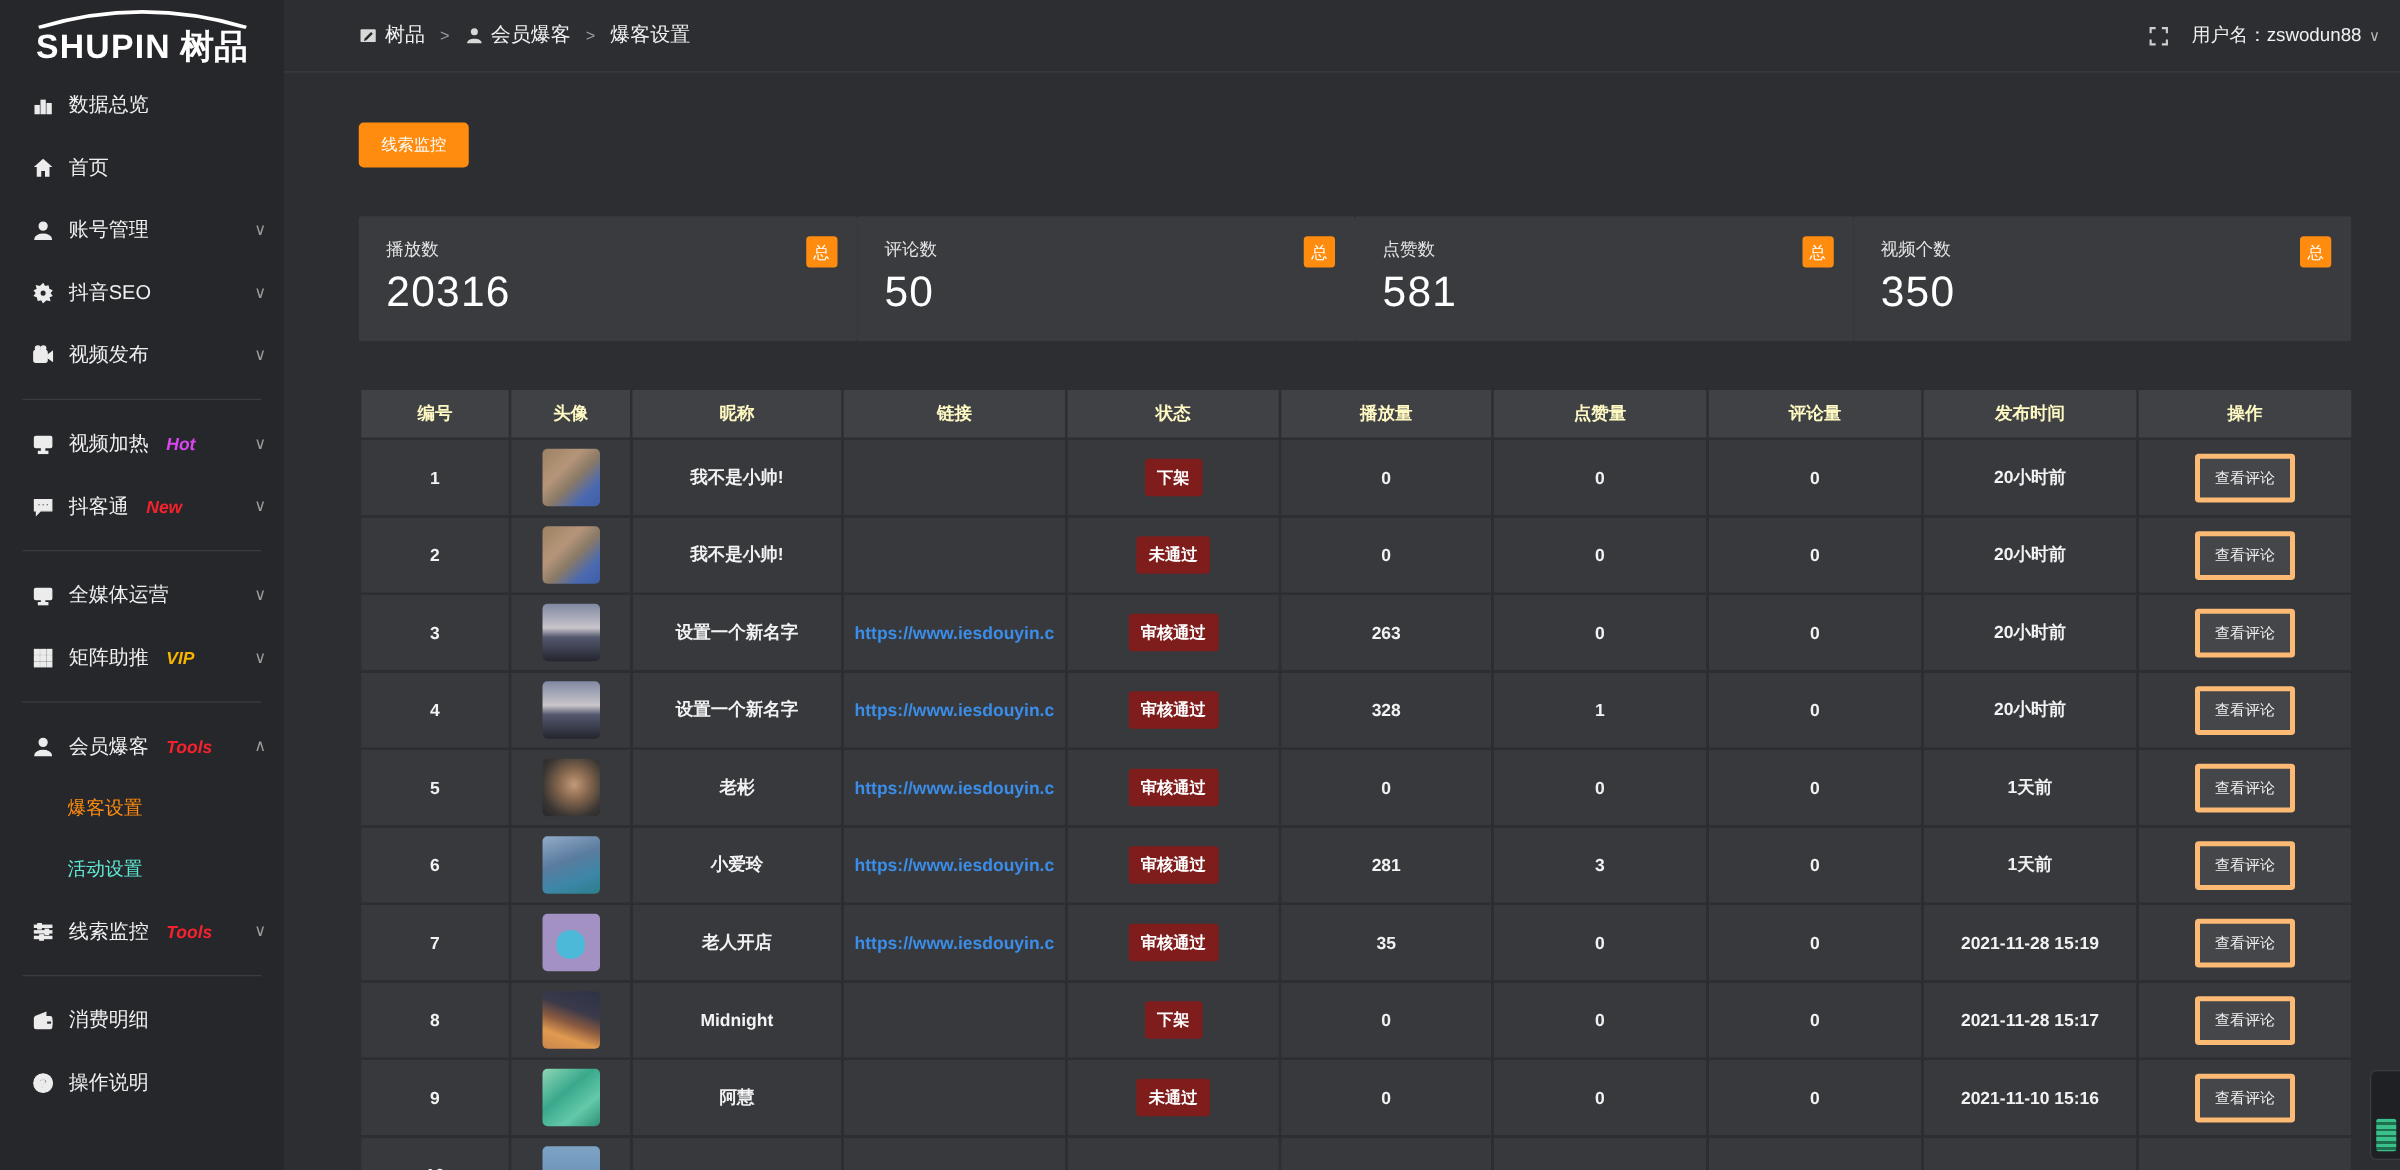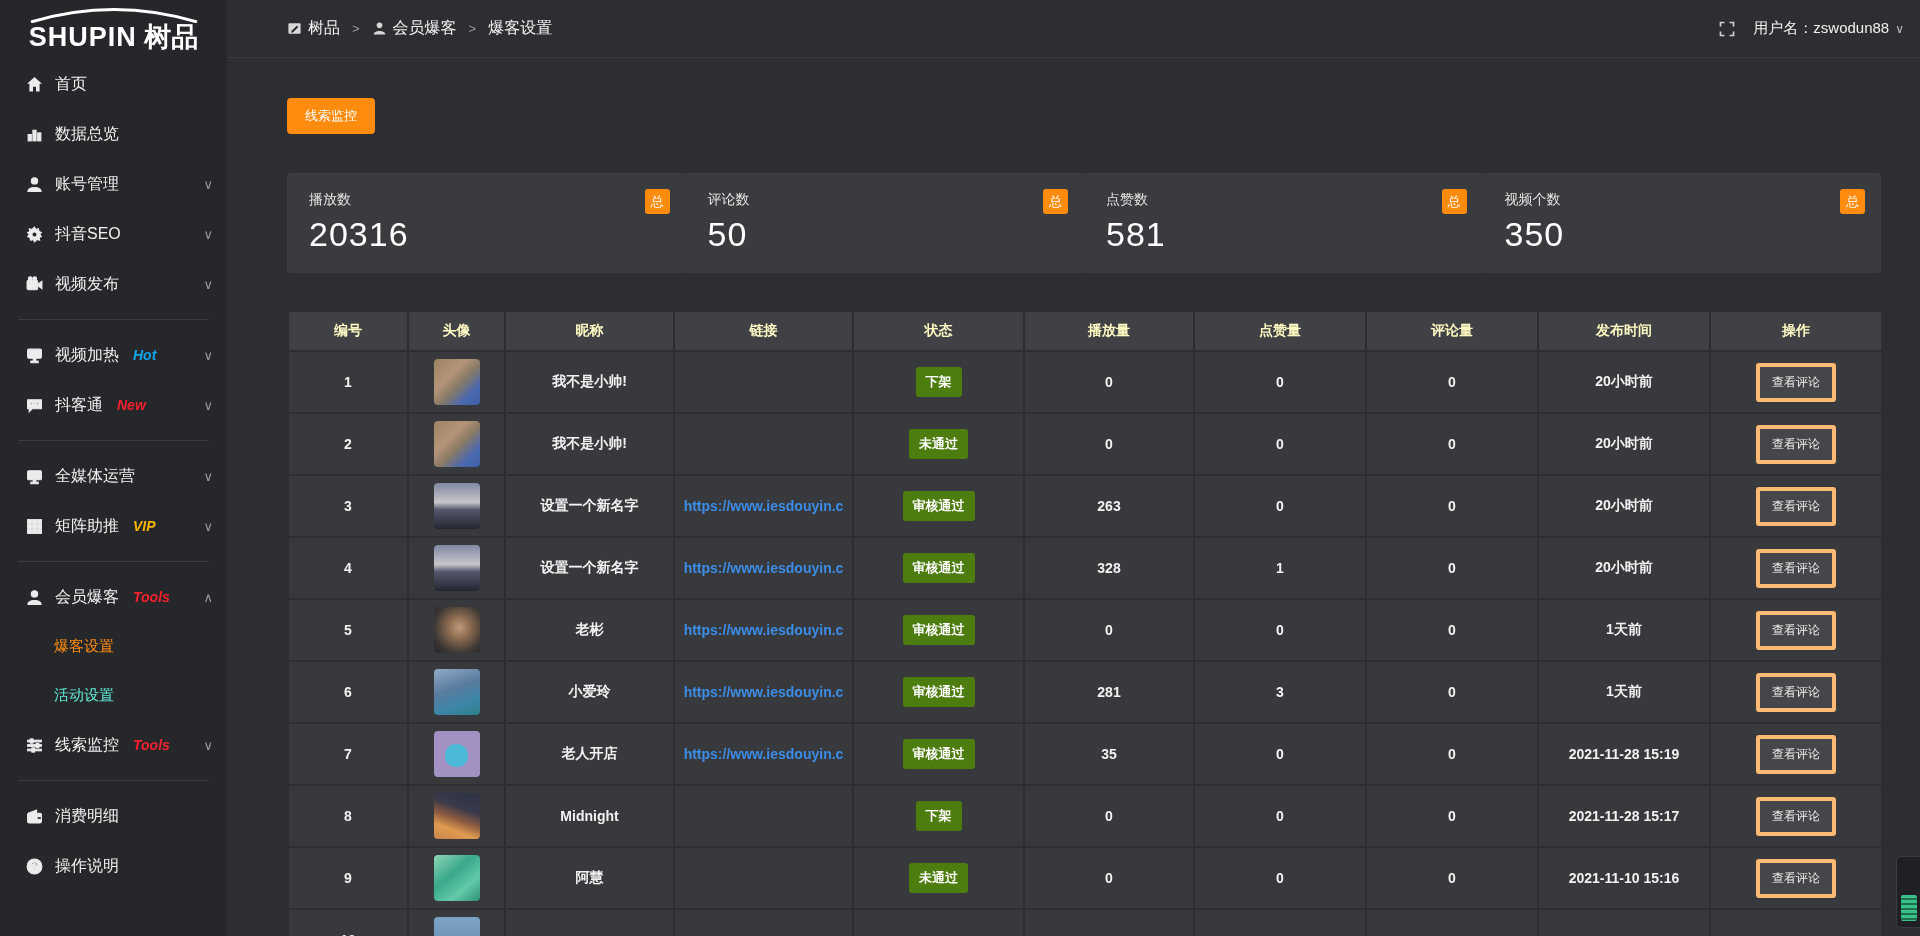--- a/index.html
+++ b/index.html
@@ -60,21 +60,21 @@
   .av-dusk   { background:linear-gradient(180deg,#8089a2 0%,#c9c5cb 42%,#55586e 58%,#23262e 100%); }
   .av-man    { background:radial-gradient(circle at 55% 45%,#c29a78 0%,#8a6a50 32%,#3a3633 72%,#26242a 100%); }
   .av-pool   { background:linear-gradient(160deg,#93aac9 0%,#5a7c9e 42%,#3d86a8 72%,#2a7f8a 100%); }
   .av-alien  { background:#a291c2; }
   .av-alien::after { content:""; position:absolute; left:24%; right:24%; top:28%; bottom:22%;
                      background:#4cb9d8; border-radius:50% 50% 45% 45%; }
   .av-sunset { background:linear-gradient(200deg,#2c3246 0%,#3a3a4a 35%,#8a5a40 55%,#e09a50 75%,#c8864a 100%); }
   .av-green  { background:linear-gradient(140deg,#8ed7b6 0%,#3aa88c 40%,#63c9a9 70%,#2e8f78 100%); }
   .av-blue   { background:linear-gradient(180deg,#7da3c4 0%,#5d88ad 100%); }
   .link { color:#3b8de8; cursor:pointer; }
-  .status-badge { display:inline-block; background:#4d7c0f; color:#fff; font-size:13px; font-weight:bold;
+  .status-badge { display:inline-block; background:#7f1d1d; color:#fff; font-size:13px; font-weight:bold;
                   padding:6px 10px; border-radius:3px; }
   .view-btn { background:#44464a; border:4px solid #fdba74; color:#f0f0f0; font-size:12px; padding:7px 12px;
               border-radius:3px; cursor:pointer; font-family:inherit; }
 
   .float-widget { position:fixed; right:0; bottom:8px; width:24px; height:72px; background:#1f2024;
                   border:1px solid #3a3c41; border-right:none; border-radius:5px 0 0 5px; }
   .float-widget .bars { position:absolute; left:4px; right:3px; bottom:6px; height:26px;
                   background:repeating-linear-gradient(180deg,#3cc08b 0 3px,#1d6f4e 3px 5px); border-radius:2px; }
 </style>
 </head>
@@ -85,36 +85,36 @@
   <div class="sidebar">
     <div class="logo">
       <svg class="logo-arc" width="186" height="16" viewBox="0 0 186 16">
         <path d="M10 15 Q93 -10 176 15" stroke="#fff" stroke-width="3" fill="none"></path>
       </svg>
       <div class="logo-text"><span class="en">SHUPIN</span> <span>树品</span></div>
     </div>
     <div class="menu" id="side-menu">
         <div class="s-item">
     <span class="s-ico">
-            <svg viewBox="0 0 16 16">
-              <path d="M8 1 L15 7.2 H12.8 V14.5 H9.4 V10.2 H6.6 V14.5 H3.2 V7.2 H1 Z" stroke="none"></path>
-            </svg>
-          </span>
-    <span class="s-label">首页</span>
-
-  </div>
-        <div class="s-item">
-    <span class="s-ico">
             <svg viewBox="0 0 16 16" stroke="none">
               <rect x="2" y="8" width="3" height="6"></rect>
               <rect x="6.5" y="4" width="3" height="10"></rect>
               <rect x="11" y="6.5" width="3" height="7.5"></rect>
             </svg>
           </span>
     <span class="s-label">数据总览</span>
+
+  </div>
+        <div class="s-item">
+    <span class="s-ico">
+            <svg viewBox="0 0 16 16">
+              <path d="M8 1 L15 7.2 H12.8 V14.5 H9.4 V10.2 H6.6 V14.5 H3.2 V7.2 H1 Z" stroke="none"></path>
+            </svg>
+          </span>
+    <span class="s-label">首页</span>
 
   </div>
         <div class="s-item">
     <span class="s-ico">
             <svg viewBox="0 0 16 16" stroke="none">
               <circle cx="8" cy="4.6" r="3"></circle>
               <path d="M1.8 14.5 C1.8 9.5 14.2 9.5 14.2 14.5 Z"></path>
             </svg>
           </span>
     <span class="s-label">账号管理</span>
@@ -148,21 +148,21 @@
         <div class="s-div"></div>
         <div class="s-item">
     <span class="s-ico">
             <svg viewBox="0 0 16 16" stroke="none">
               <rect x="1.5" y="2" width="13" height="8.5" rx="1"></rect>
               <rect x="6.8" y="10.5" width="2.4" height="3"></rect>
               <rect x="4.5" y="13.3" width="7" height="1.5"></rect>
             </svg>
           </span>
     <span class="s-label">视频加热</span>
-    <i class="s-tag" style="color:#0ea5e9">Hot</i>
+    <i class="s-tag" style="color:#d946ef">Hot</i>
     <span class="s-chev">∨</span>
   </div>
         <div class="s-item">
     <span class="s-ico">
             <svg viewBox="0 0 16 16" stroke="none">
               <path d="M1.5 2.5 H14.5 V11 H6 L3 14 V11 H1.5 Z"></path>
               <rect x="4" y="5.5" width="1.8" height="1.8" fill="#26272b"></rect>
               <rect x="7.1" y="5.5" width="1.8" height="1.8" fill="#26272b"></rect>
               <rect x="10.2" y="5.5" width="1.8" height="1.8" fill="#26272b"></rect>
             </svg>

